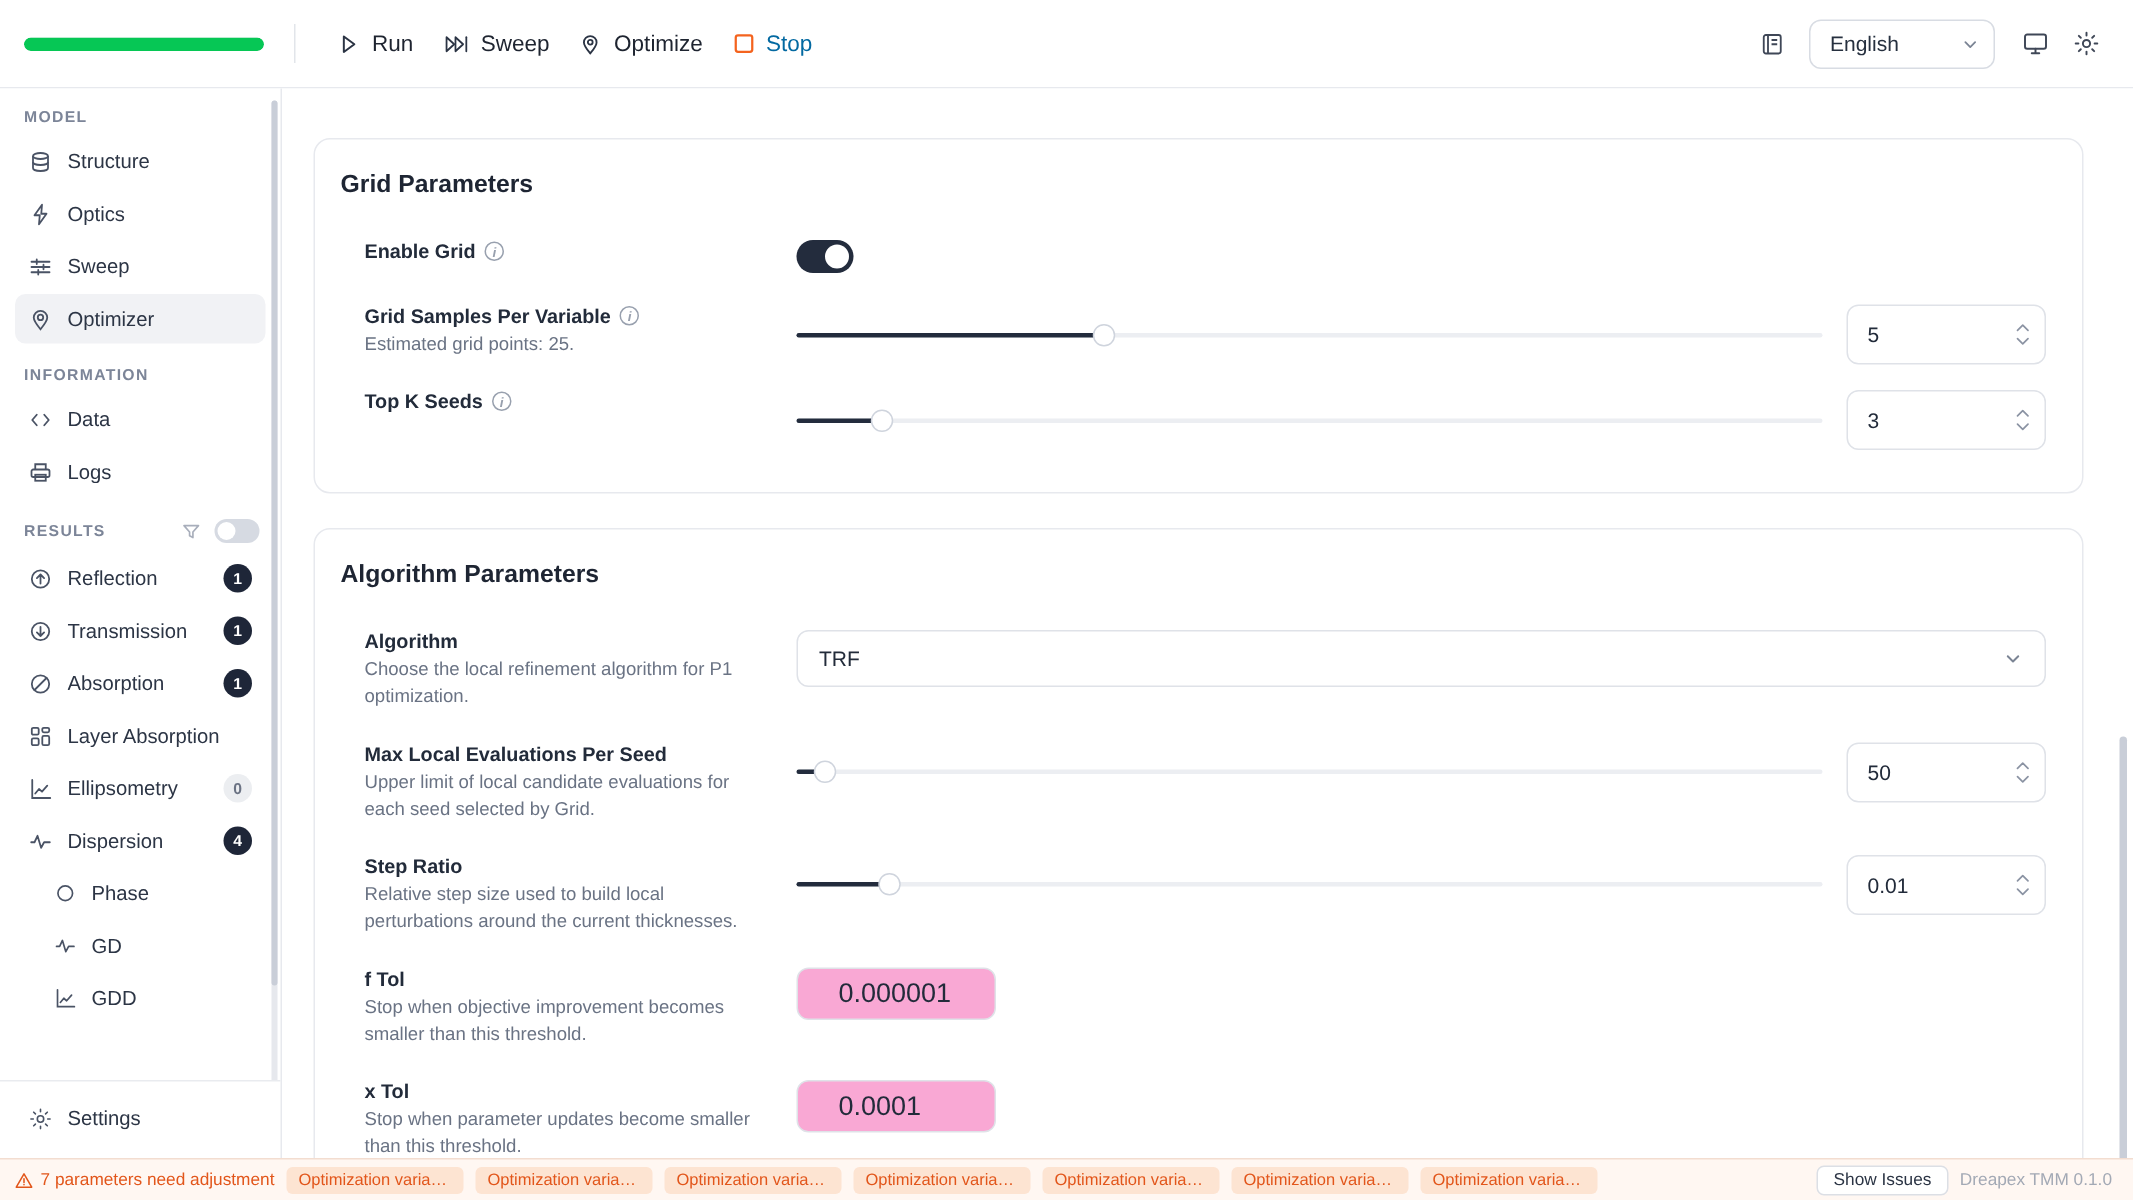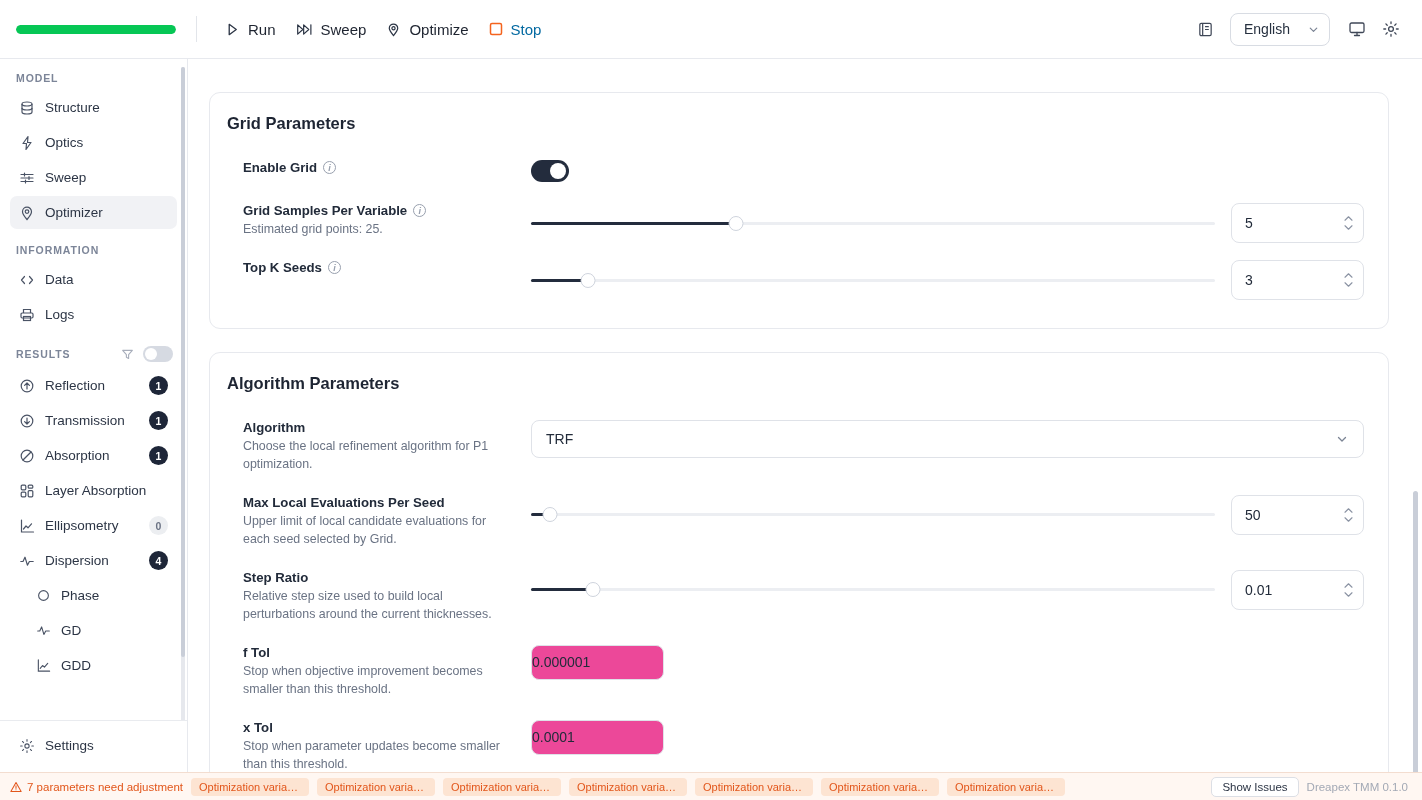--- a/index.html
+++ b/index.html
@@ -30,21 +30,21 @@
     background: none; border: none; font-family: inherit;
   }
   .tb-btn.stop { color: #0369a1; }
   .tb-spacer { flex: 1; }
   .icon-btn {
     width: 34px; height: 34px; display: flex; align-items: center; justify-content: center;
     border-radius: 6px; cursor: pointer; color: #3f4757;
   }
   .lang-select {
     display: flex; align-items: center; justify-content: space-between;
-    width: 100px; height: 33px; border: 1px solid #d8dce3; border-radius: 8px;
+    width: 124px; height: 33px; border: 1px solid #d8dce3; border-radius: 8px;
     padding: 0 9px 0 13px; font-size: 14px; color: #26303f; cursor: pointer;
     margin: 0 10px 0 8px; background: #fff;
   }
 
   
   .body { flex: 1; display: flex; min-height: 0; position: relative; }
 
   
   .sidebar {
     width: 188px; flex: 0 0 188px; background: #fff;
@@ -115,21 +115,21 @@
     font-size: 14px; color: #222b3a; background: #fff;
   }
   .spin-arrows { display: flex; flex-direction: column; gap: 2px; color: #8b93a3; cursor: pointer; }
   .select-box {
     flex: 1; height: 38px; border: 1px solid #dfe2e8; border-radius: 8px;
     display: flex; align-items: center; justify-content: space-between;
     padding: 0 14px; font-size: 14px; color: #222b3a; cursor: pointer; background: #fff;
   }
   .text-input {
     width: 133px; flex: 0 0 133px; height: 35px; border: 1px solid #dfe2e8; border-radius: 8px;
-    padding: 0 0; font-size: 14px; color: #222b3a; font-family: inherit; background: #ec4899;
+    padding: 0 27px; font-size: 18px; color: #222b3a; font-family: inherit; background: #f9a8d4;
   }
   .main-track { position: absolute; right: 4px; top: 30px; bottom: 12px; width: 5px; background: transparent; }
   .main-thumb { position: absolute; right: 4px; top: 432px; width: 5px; height: 330px; background: #c9ced8; border-radius: 3px; }
 
   
   .statusbar {
     height: 28px; flex: 0 0 28px; background: #fff7f2; border-top: 1px solid #f3ddd0;
     display: flex; align-items: center; gap: 8px; padding: 0 10px; font-size: 11.5px;
   }
   .warn { display: flex; align-items: center; gap: 5px; color: #e2561b; white-space: nowrap; font-size: 11.5px; }

